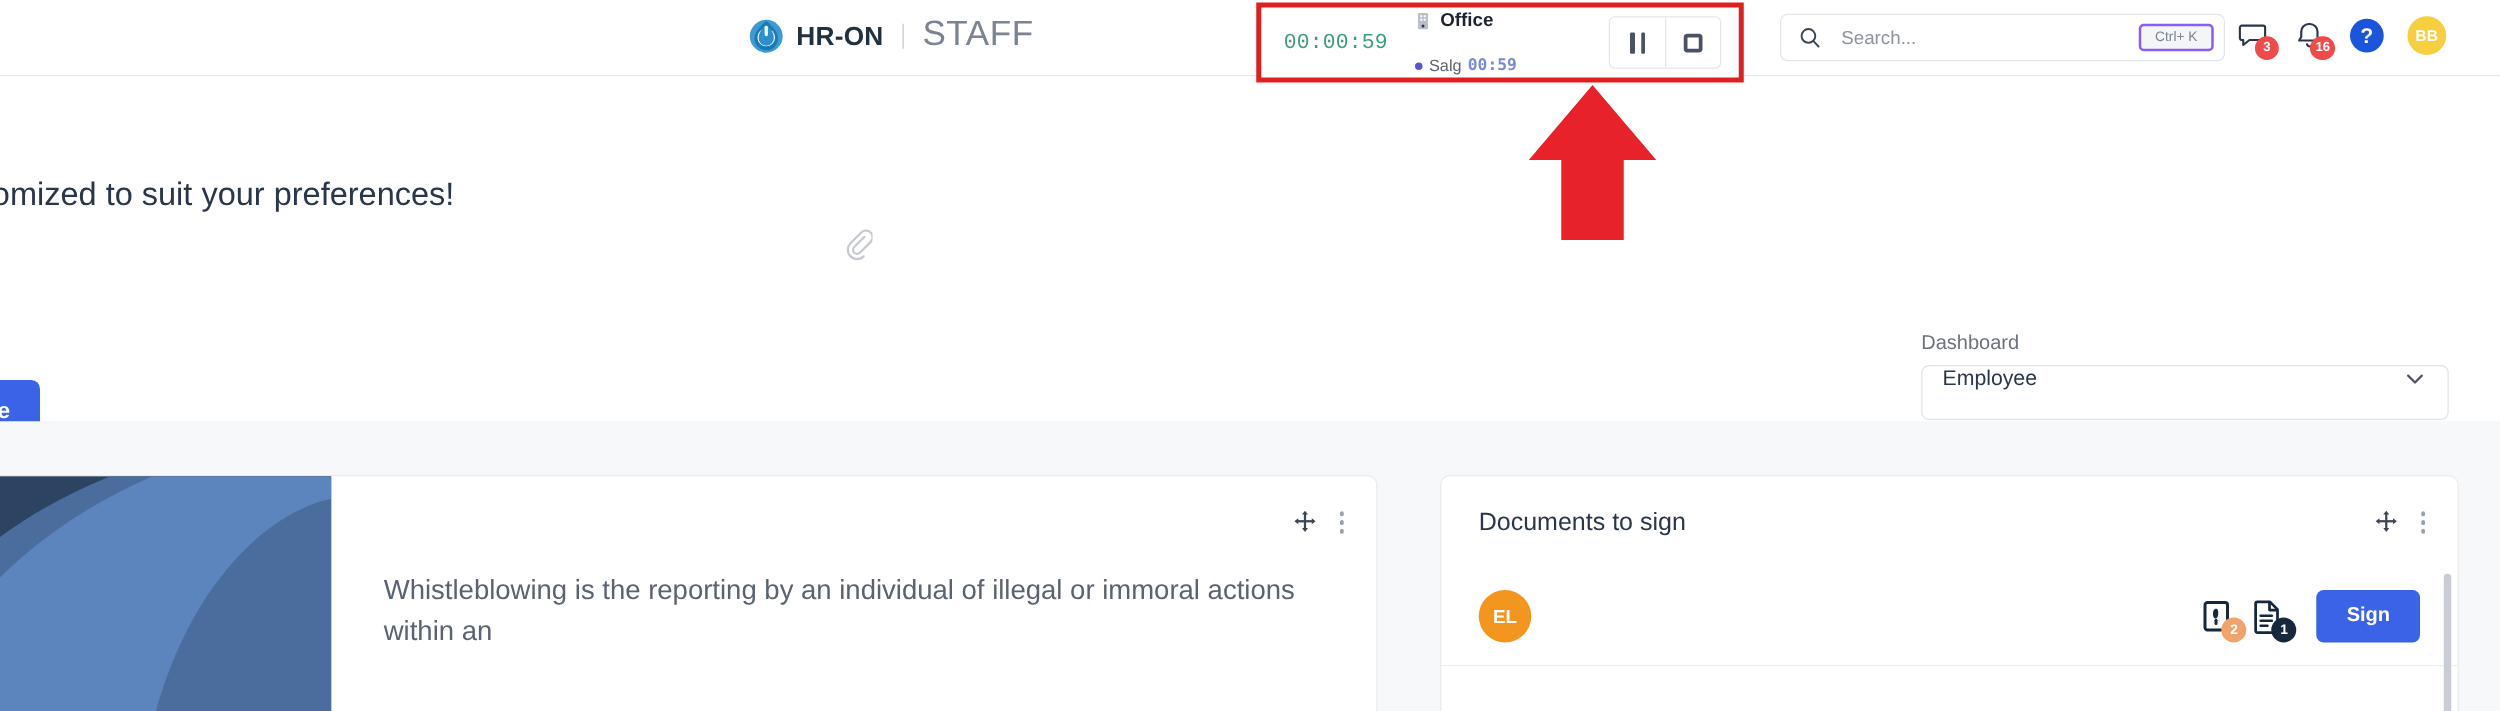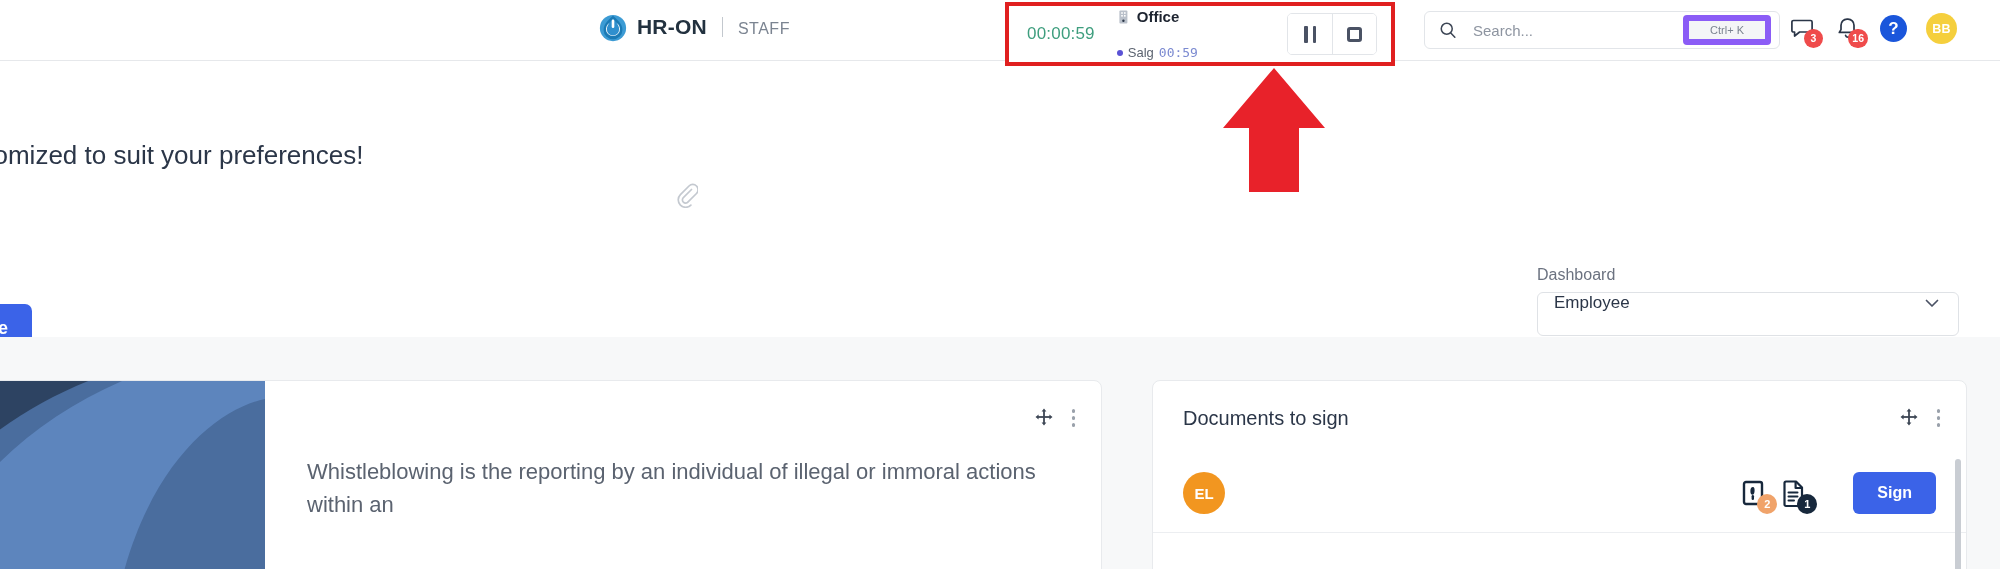--- a/index.html
+++ b/index.html
@@ -25,56 +25,56 @@
   .logo-mark { width: 30px; height: 30px; display: block; }
   .logo-text {
     font-size: 21px; font-weight: 700; color: #22313f;
     letter-spacing: .2px; line-height: 30px;
   }
   .logo-divider {
     display: inline-block; width: 1px; height: 20px;
     background: #c3c8ce; margin: 0 9px; vertical-align: -3px;
   }
   .logo-sub {
-    font-size: 16px; font-weight: 400; color: #7b8491;
+    font-size: 28px; font-weight: 400; color: #7b8491;
     letter-spacing: .5px;
   }
 
   
   .timer-highlight {
     position: absolute; left: 1005px; top: 2px;
     width: 390px; height: 64px;
     border: 4px solid #e02020;
     background: #ffffff;
     z-index: 20;
   }
   .timer-inner {
     position: absolute; inset: 0;
     display: flex; align-items: center;
     padding: 0 14px 0 18px;
   }
   .timer-clock {
-    font-family: Liberation Sans, sans-serif;
+    font-family: Liberation Mono, monospace;
     font-size: 17px; color: #3e9e7e; letter-spacing: .2px;
   }
   .timer-task { margin-left: 22px; min-width: 120px; }
   .timer-task-top {
     display: flex; align-items: center; gap: 6px;
     font-size: 15px; font-weight: 700; color: #1d2430;
     line-height: 18px;
   }
   .office-icon { width: 14px; height: 16px; display: block; }
   .timer-task-sub {
     display: flex; align-items: center; gap: 5px;
     font-size: 13px; color: #5b6370; margin-top: 19px; line-height: 16px;
   }
   .dot { width: 6px; height: 6px; border-radius: 50%; background: #5a52d5; }
   .timer-sub-time {
     font-family: "DejaVu Sans Mono", monospace;
-    font-size: 13px; color: #7b8ad1;
+    font-size: 13px; color: #7b8ad1; font-weight: bold;
   }
   .timer-controls {
     margin-left: auto; display: flex;
     border: 1px solid #e2e5e9; border-radius: 5px; overflow: hidden;
     background: #fff;
   }
   .timer-btn {
     width: 44px; height: 40px;
     display: flex; align-items: center; justify-content: center;
     background: #fff; border: none; cursor: pointer;
@@ -102,22 +102,22 @@
   }
   .search-icon { width: 18px; height: 18px; flex: 0 0 auto; }
   .search-input {
     flex: 1; border: none; outline: none;
     font-family: "Liberation Sans", sans-serif;
     font-size: 15px; color: #6b7280; margin-left: 16px; background: transparent;
   }
   .search-input::placeholder { color: #8d94a0; }
   .kbd {
     font-size: 11px; color: #7b8491; background: #f4f5f7;
-    border: 6px solid #8b5cf6; border-radius: 4px;
-    padding: 3px 21px; white-space: nowrap;
+    border: 2px solid #8b5cf6; border-radius: 4px;
+    padding: 3px 11px; white-space: nowrap;
   }
 
   
   .hdr-icons {
     position: absolute; left: 1790px; top: 13px;
     display: flex; align-items: center; gap: 19px;
   }
   .icon-btn { position: relative; width: 26px; height: 26px; cursor: pointer; }
   .badge {
     position: absolute; right: -7px; bottom: -6px;
@@ -203,21 +203,20 @@
     display: flex; align-items: flex-start; gap: 18px;
   }
   .move-icon { width: 20px; height: 20px; cursor: pointer; }
   .kebab { display: flex; flex-direction: column; gap: 3.5px; cursor: pointer; padding-top: 2px;}
   .kebab i { width: 3.5px; height: 3.5px; border-radius: 50%; background: #9aa1ab; display: block; }
 
   .doc-row {
     display: flex; align-items: center;
     padding: 18px 30px 18px 30px;
     border-bottom: 1px solid #eceef1;
-    gap: 20px;
   }
   .doc-avatar {
     width: 42px; height: 42px; border-radius: 50%;
     background: #f29620; color: #fff;
     font-size: 15px; font-weight: 700;
     display: flex; align-items: center; justify-content: center;
     flex: 0 0 auto;
   }
   .doc-meta { margin-left: 18px; }
   .doc-name { font-size: 17px; color: #1d2430; line-height: 22px; }

